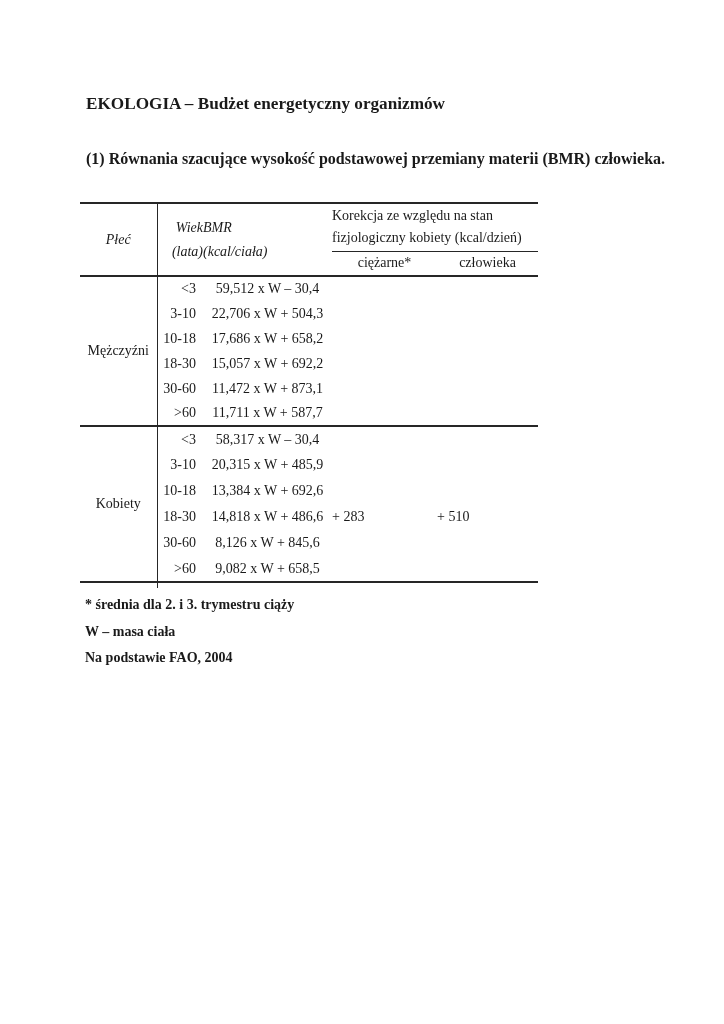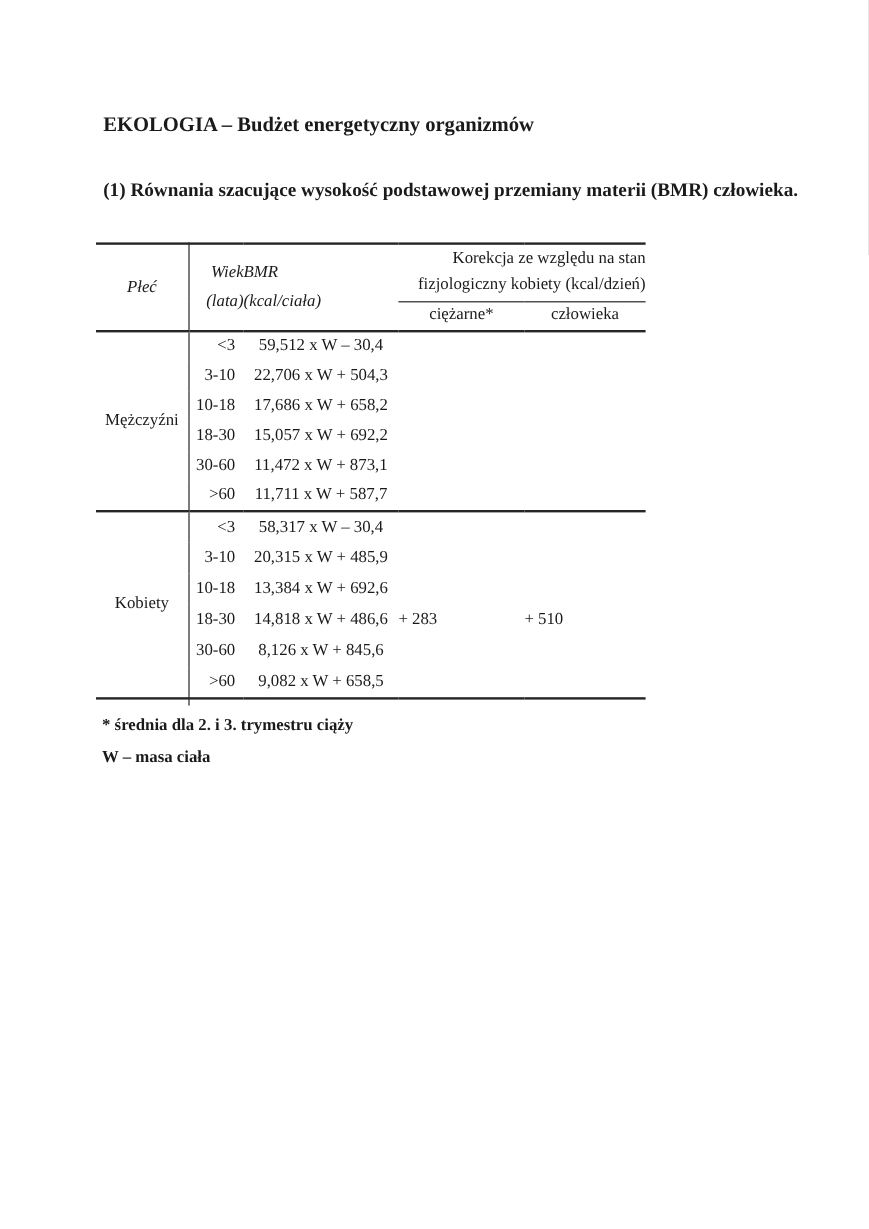--- a/index.html
+++ b/index.html
@@ -21,21 +21,21 @@
     border-collapse:collapse; table-layout:fixed; width:458px;
     font-size:14px; color:#1a1a1a;
     border-top:2px solid #262626; border-bottom:2px solid #262626;
   }
   .bmr th, .bmr td { padding:0; vertical-align:middle; font-weight:normal; }
   .sex-col { border-right:1.5px solid #262626; text-align:center; }
   .hdr-sex { font-style:italic; }
   .hdr-age { font-style:italic; text-align:right; line-height:24px; }
   .hdr-bmr { font-style:italic; font-weight:bold; text-align:left; line-height:24px; }
   .hdr-corr {
-    font-weight:bold; text-align:right; line-height:22px;
+    font-weight:bold; text-align:left; line-height:22px;
     border-bottom:1px solid #262626; padding:0 6px;margin-top:44px;
   }
   tr.hr1 { height:48px; }
   tr.hr2 { height:25px; }
   tr.hr2 th { text-align:center; }
   .hdr-bottom { border-bottom:2px solid #262626; }
   tbody.men tr { height:25px; }
   tbody.women tr { height:26px; }
   tbody.women tr:first-child td { border-top:2px solid #262626; }
   td.age { text-align:right; padding-right:7px; }
@@ -167,15 +167,16 @@
           <td class="corr"></td>
         </tr>
       </tbody>
     </table>
     <div class="vline-tail"></div>
   </div>
 
   <div class="footnotes">
     <p>* średnia dla 2. i 3. trymestru ciąży</p>
     <p>W – masa ciała</p>
+    <p>Na podstawie FAO, 2004</p>
   </div>
 
 </div>
 
 </body></html>

